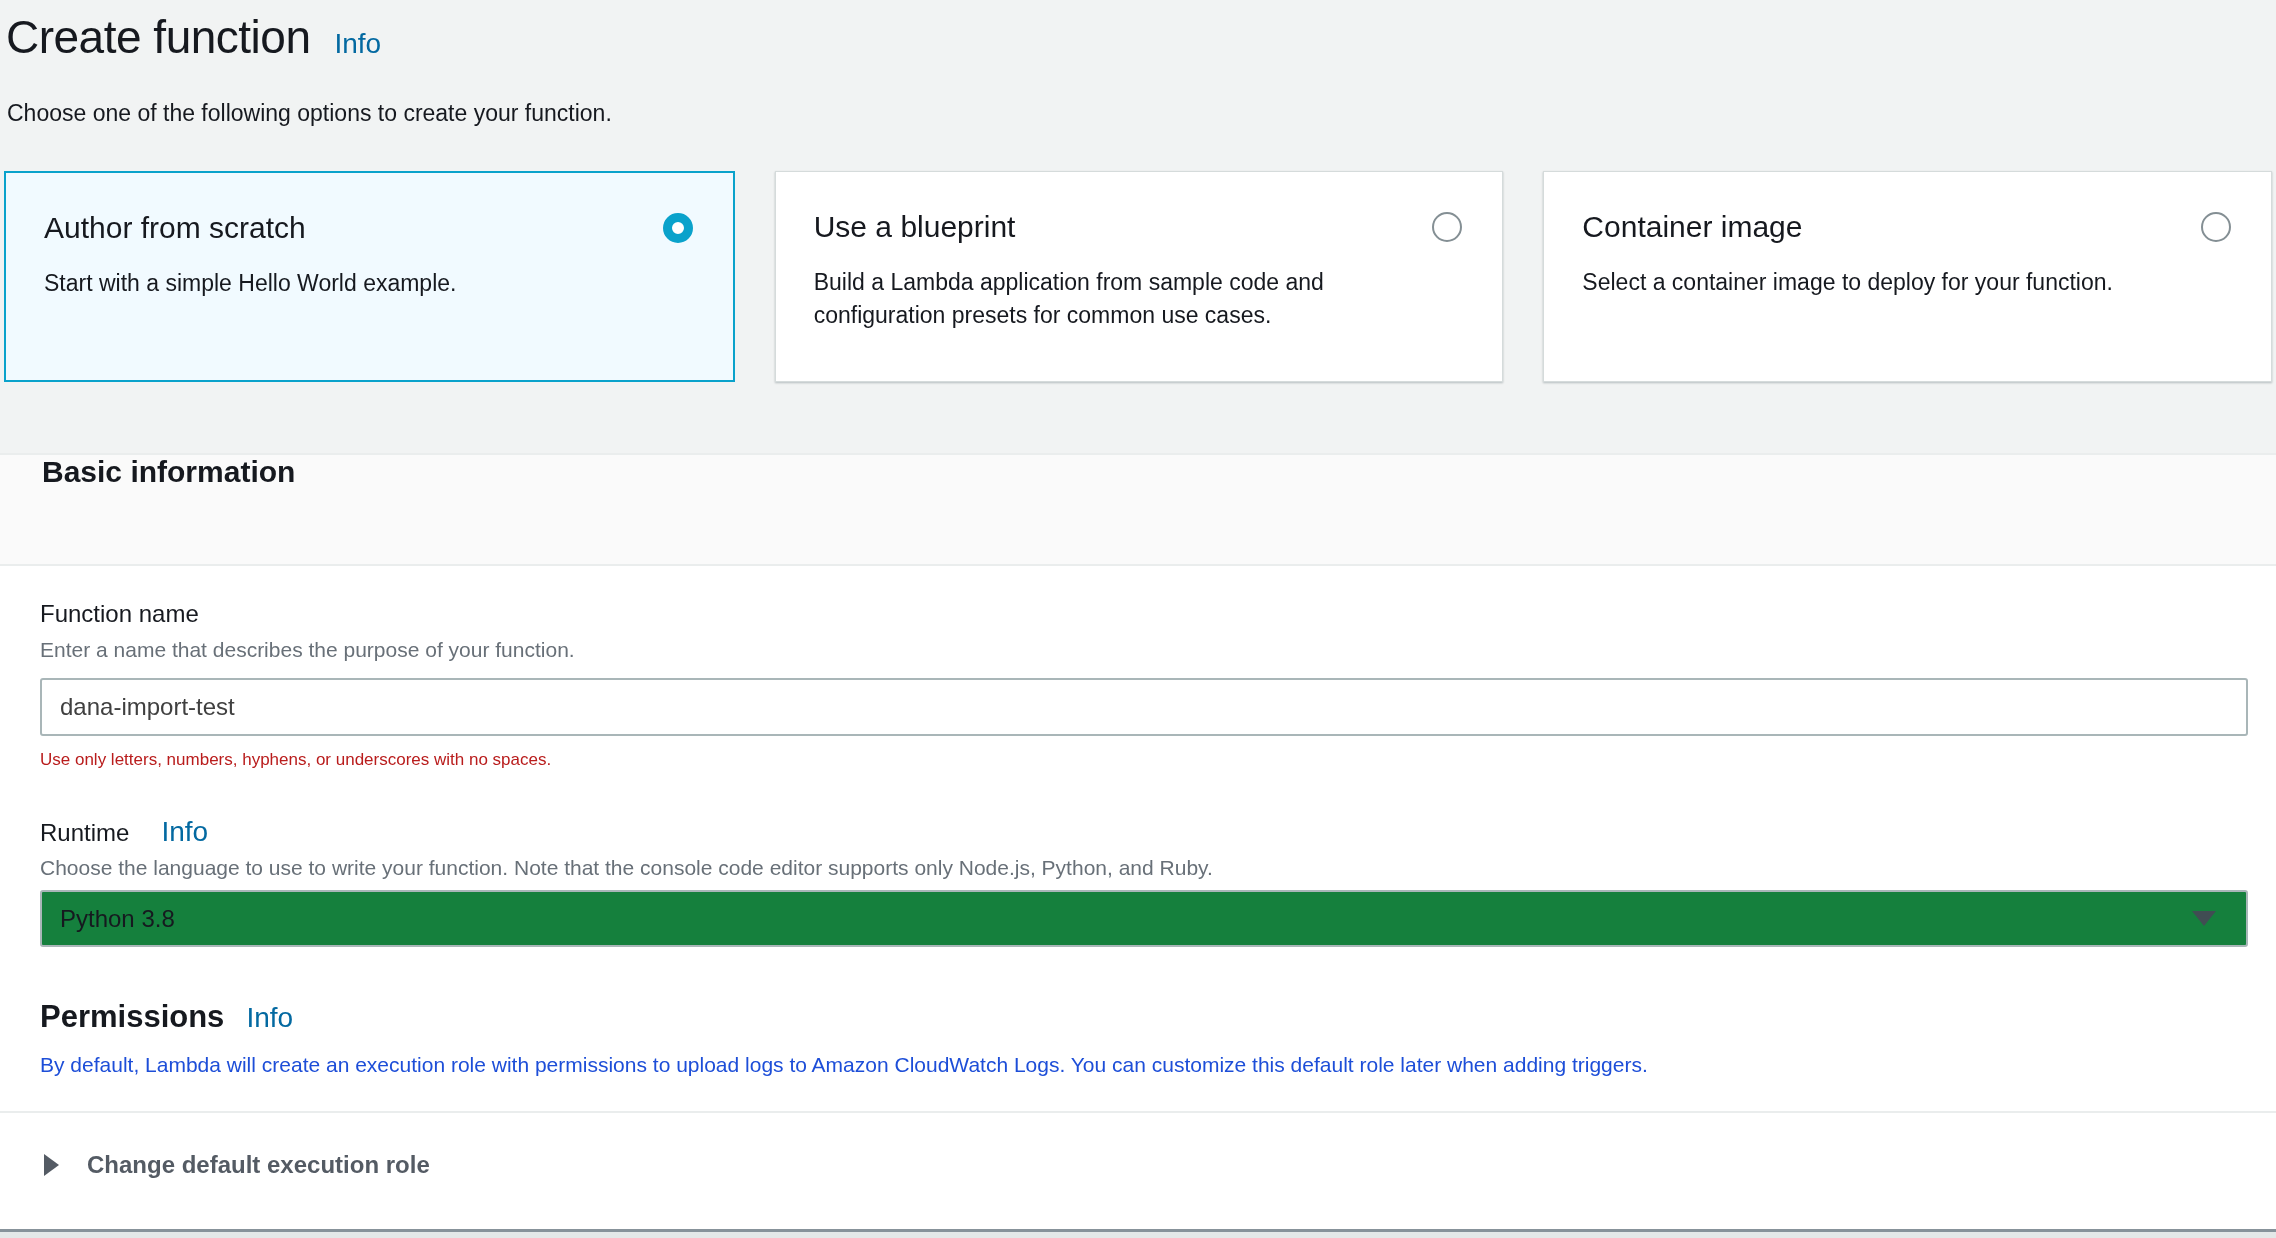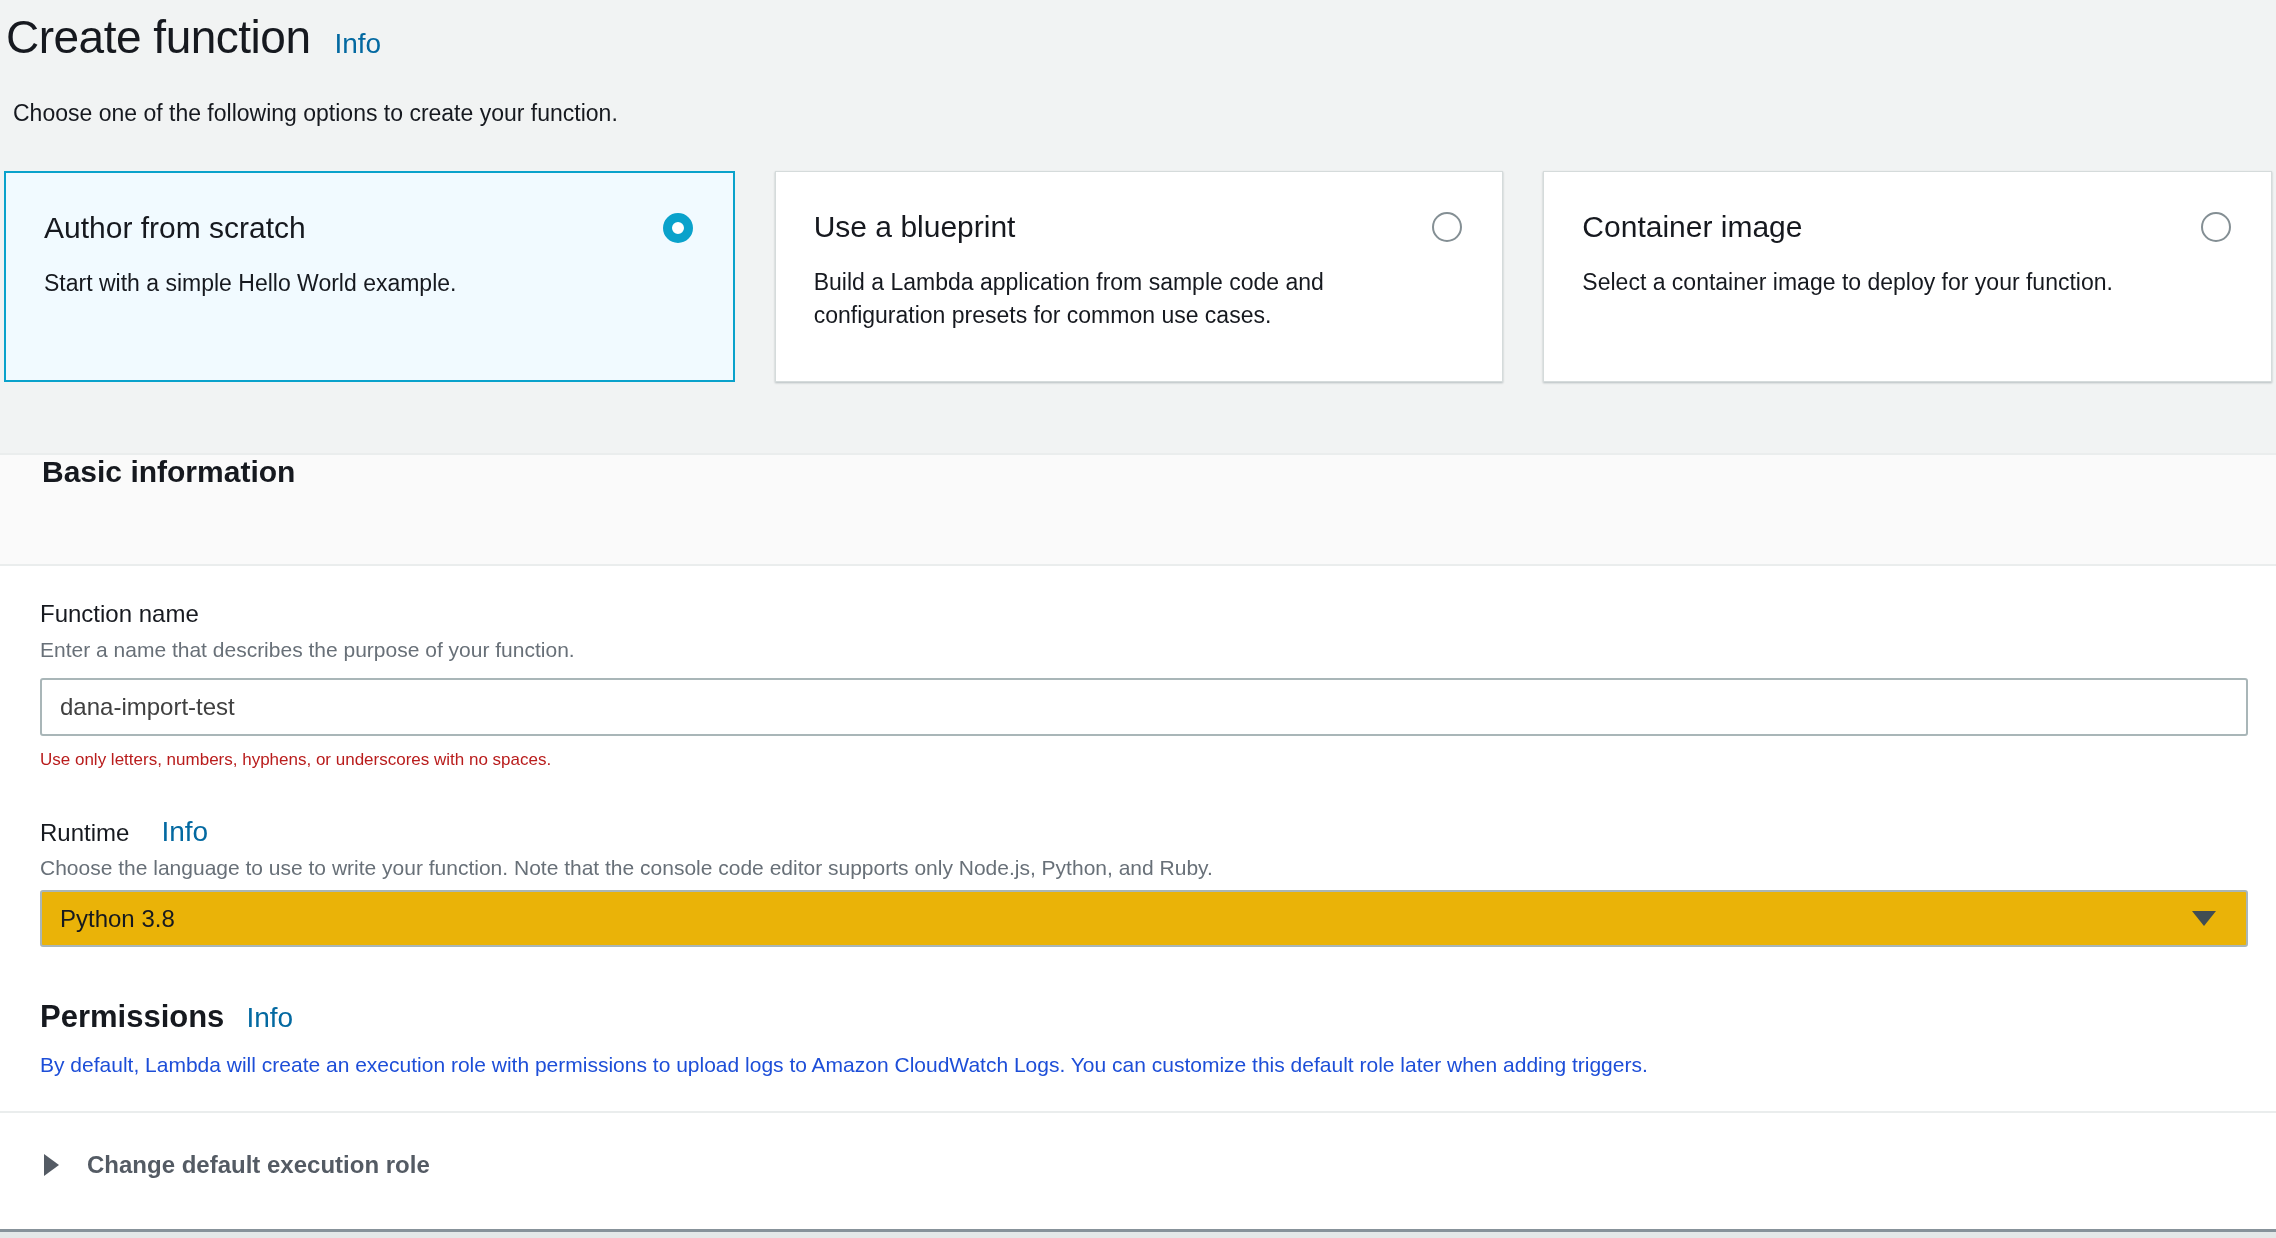--- a/index.html
+++ b/index.html
@@ -10,21 +10,21 @@
     background:#ffffff;
     overflow:hidden;
   }
   .page { position:relative; width:2276px; height:1238px; background:#ffffff;border-radius:23px; }
 
   
   .top { background:#f1f3f3; height:453px; padding:10px 4px 0 4px; }
   .title-row { display:flex; align-items:baseline; gap:24px; margin-left:2px; }
   .page-title { font-size:46px; font-weight:400; letter-spacing:-0.5px; }
   .info-link { color:#0369a1; font-weight:400; font-size:28px; cursor:pointer; }
-  .subtitle { font-size:23px; margin:36px 0 0 9px; }
+  .subtitle { font-size:23px; margin:36px 0 0 3px; }
 
   
   .cards { display:flex; gap:40px; margin-top:44px; height:211px; }
   .card {
     flex:1; background:#ffffff; border:1px solid #d5dbdb;
     box-shadow:0 1px 2px rgba(0,28,36,.25);
     padding:38px 40px 0 38px; position:relative;
   }
   .card.selected { background:#f1faff; border:2px solid #0aa2cb; box-shadow:none; }
   .card-head { display:flex; justify-content:space-between; align-items:center; }
@@ -51,21 +51,21 @@
     border:2px solid #a9b6b8; border-radius:3px; background:#fff;
     padding:0 18px; font-size:24px; color:#404040;
     font-family:"Liberation Sans", sans-serif; outline:none;
   }
   .constraint { font-size:17px; color:#b91c1c; margin-top:14px; }
 
   .label-row { display:flex; align-items:baseline; gap:32px; margin-top:46px; }
 
   .select {
     margin-top:10px; height:57px; border:2px solid #a9b6b8; border-radius:3px;
-    background:#eab308; display:flex; align-items:center; justify-content:space-between;
+    background:#15803d; display:flex; align-items:center; justify-content:space-between;
     padding:0 18px; font-size:24px; cursor:pointer;
   }
   .caret-down {
     width:0; height:0;
     border-left:12px solid transparent; border-right:12px solid transparent;
     border-top:15px solid #414d53; margin-right:12px;
   }
 
   .perm-row { display:flex; align-items:baseline; gap:22px; margin-top:52px; }
   .perm-heading { font-size:31px; font-weight:700; }

